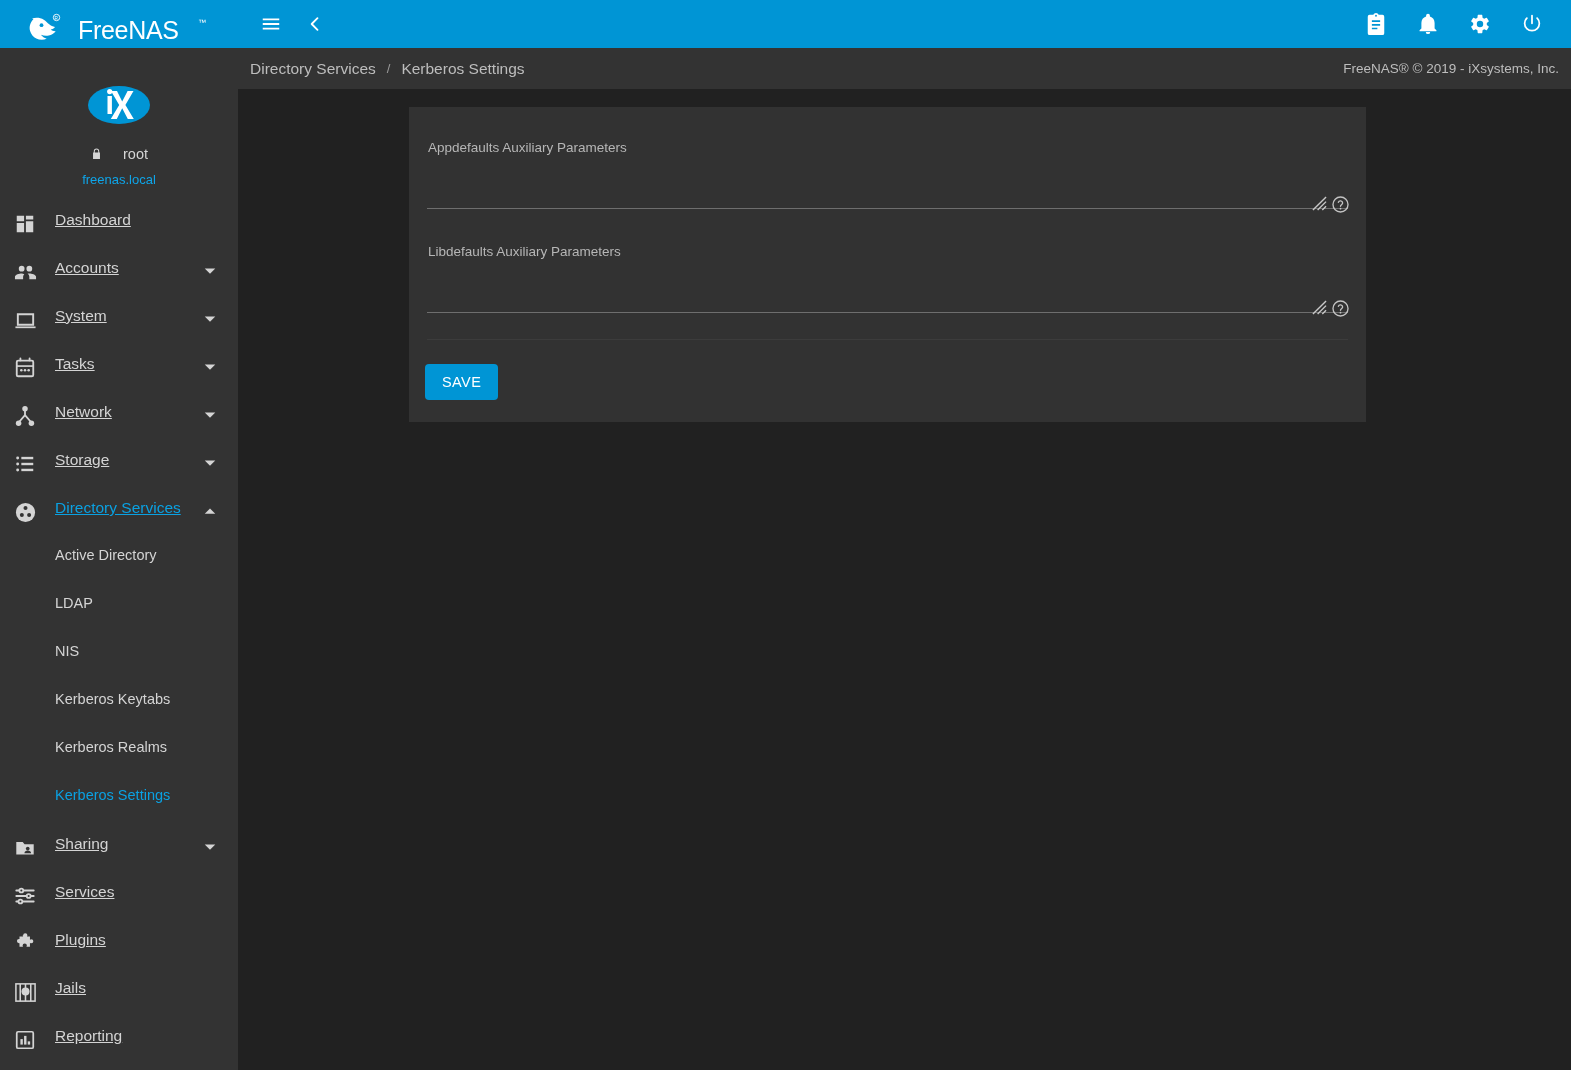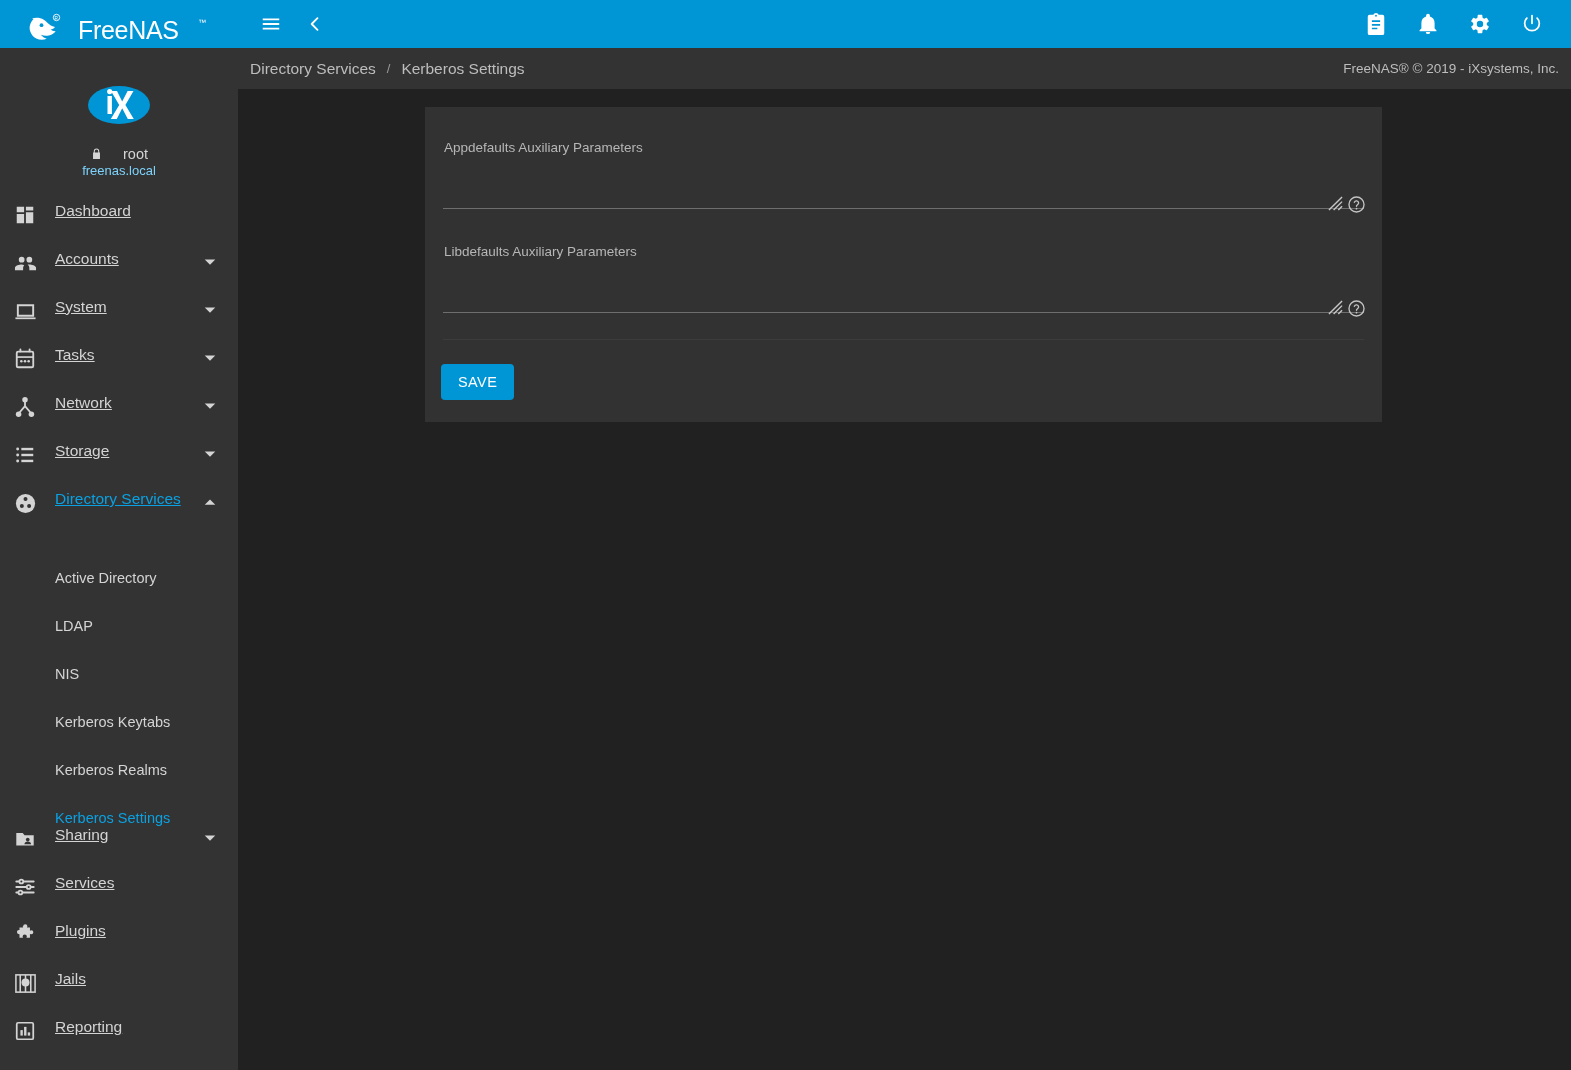--- a/index.html
+++ b/index.html
@@ -74,22 +74,22 @@
   }
   .user-line {
     margin-top: 14px;
     display: flex;
     align-items: center;
     gap: 20px;
     color: #d5d5d5;
     font-size: 14.5px;
   }
   .host-line {
-    margin-top: 1px;
-    color: #7dd3fc;
+    margin-top: 10px;
+    color: #0ea5e9;
     font-size: 13px;
   }
 
   .navlist { margin-top: 24px; }
 
   .nav-item {
     height: 48px;
     display: flex;
     align-items: flex-start;
     padding-left: 12px;
@@ -113,21 +113,21 @@
     display: flex; align-items: center; justify-content: center;
     color: #d4d4d4;
   }
   .nav-item.active { color: #0aa1e2; }
   .nav-item.active .nav-ico { color: #d4d4d4; }
   .nav-item.active .caret { color: #d4d4d4; }
 
   .sub-item {
     height: 48px;
     display: flex;
-    align-items: flex-end;
+    align-items: flex-start;
     padding-left: 55px;
     color: #d4d4d4;
     font-size: 14.5px;
     cursor: pointer;
   }
   .sub-item.active { color: #0aa1e2; }
 
   
   .crumbbar {
     position: absolute;
@@ -152,21 +152,21 @@
   .crumbbar-spacer { flex: 1 1 auto; }
   .copyright {
     color: #bdbdbd;
     font-size: 13.5px;
     padding-right: 4px;
   }
 
   
   .content {
     position: absolute;
-    top: 89px; left: 238px;
+    top: 89px; left: 222px;
     width: 1333px;
     height: 981px;
     background: #212121;
     overflow: hidden;
   }
 
   .panel {
     position: absolute;
     left: 187px;
     top: 18px;

